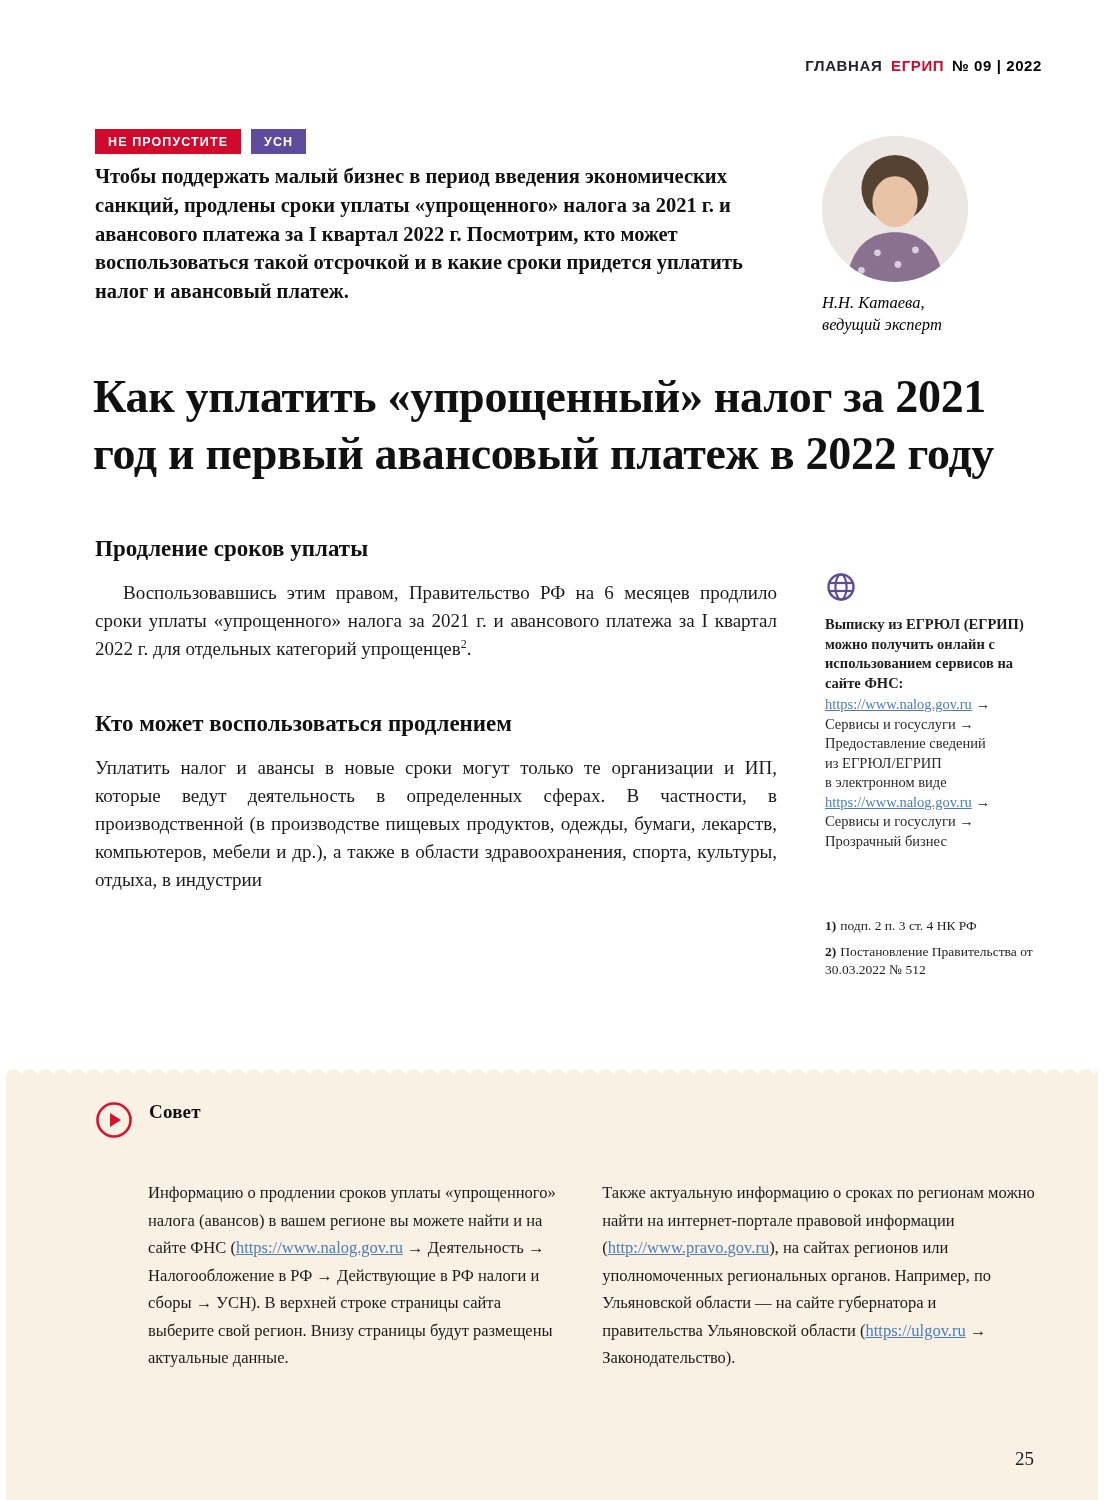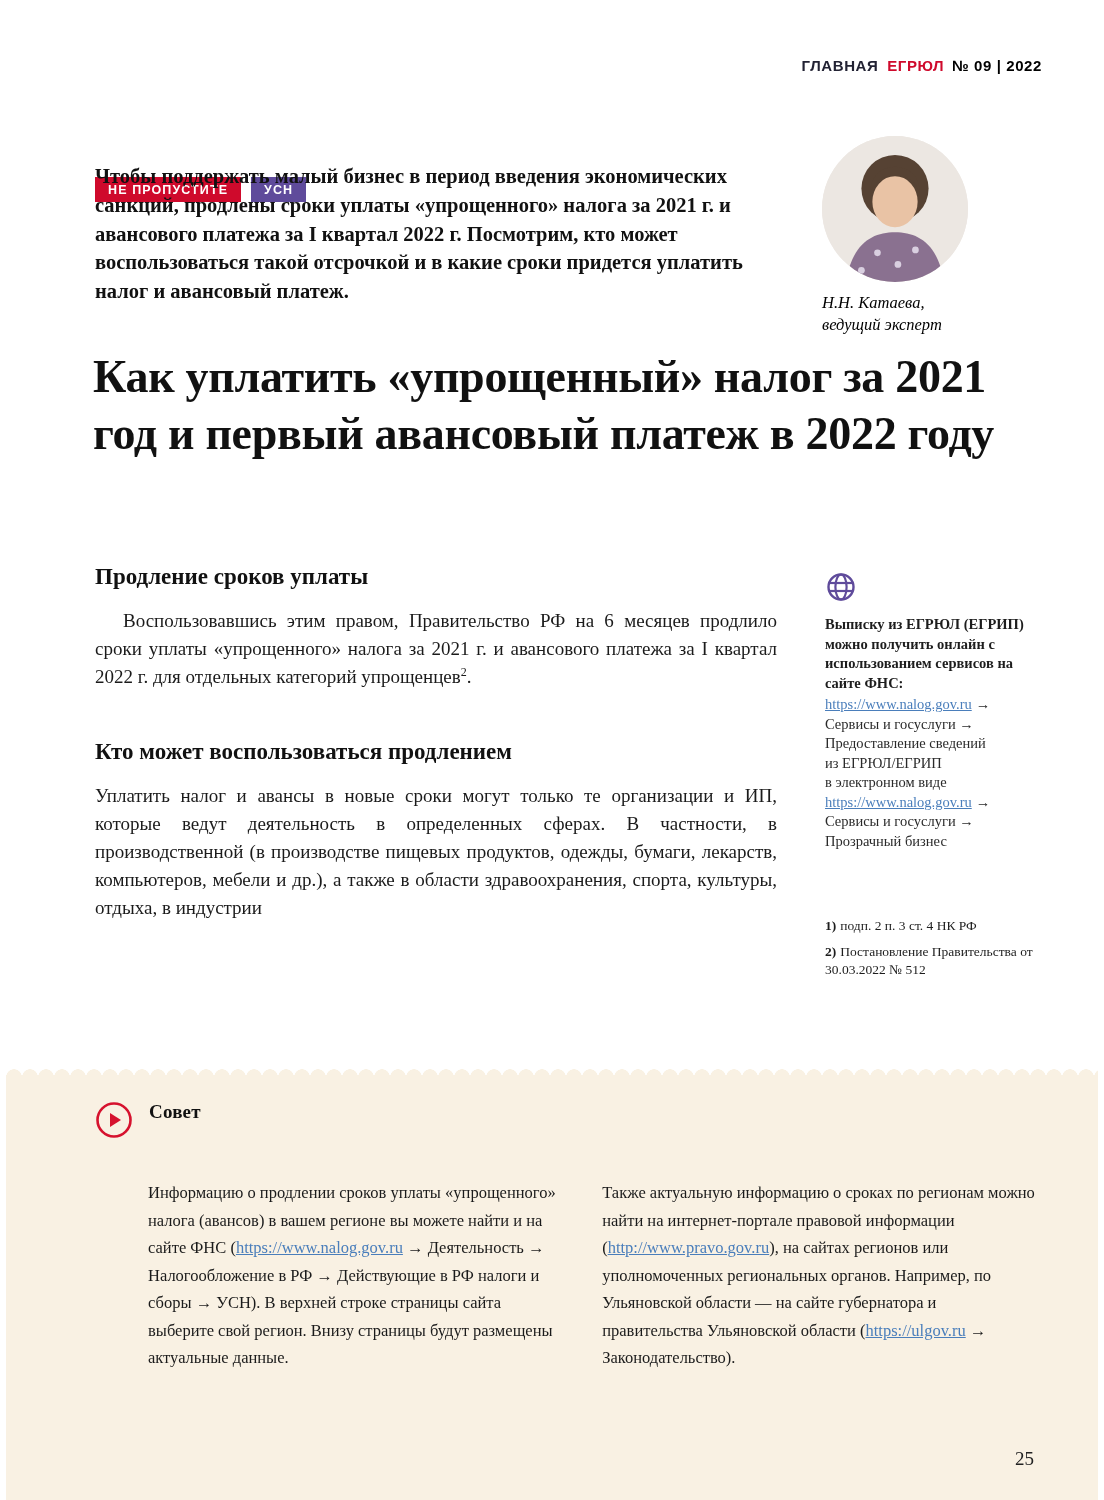--- a/index.html
+++ b/index.html
@@ -16,40 +16,40 @@
 
   
   .mag-header{position:absolute;top:57px;right:62px;font-family:"Liberation Sans",sans-serif;
     font-size:15px;font-weight:bold;letter-spacing:.6px;color:#222233;}
   .mag-header .hdr-red{color:var(--accent-red);margin-left:4px;}
   .mag-header .hdr-issue{margin-left:3px;color:#000000;}
 
   
   .badges{position:absolute;top:129px;left:95px;display:flex;gap:10px;font-family:"Liberation Sans",sans-serif;}
   .badge{display:inline-block;color:#fff;font-size:12.5px;font-weight:bold;letter-spacing:1.1px;
-    padding:6px 13px 5px;margin-top:48px;}
+    padding:6px 13px 5px;}
   .badge.red{background:var(--accent-red);}
   .badge.purple{background:var(--badge-purple);}
 
   
   .intro{position:absolute;top:162px;left:95px;width:655px;font-weight:bold;
     font-size:20.5px;line-height:28.8px;color:#111;}
 
   
   .author-block{position:absolute;top:136px;left:822px;width:230px;}
   .avatar{width:146px;height:146px;border-radius:50%;overflow:hidden;background:#ede8e3;margin-left:0;}
   .avatar svg{display:block;width:100%;height:100%;}
   .author-caption{margin-top:10px;font-style:italic;font-size:16.5px;line-height:22px;color:#000000;}
 
   
-  .headline{position:absolute;top:348px;left:93px;width:960px;font-size:46px;line-height:57px;
+  .headline{position:absolute;top:368px;left:93px;width:960px;font-size:46px;line-height:57px;
     font-weight:bold;color:#111;letter-spacing:-.3px;}
 
   
-  .main-col{position:absolute;top:564px;left:95px;width:682px;}
+  .main-col{position:absolute;top:536px;left:95px;width:682px;}
   .section-title{font-size:23px;font-weight:bold;color:#111;margin:0 0 17px;}
   .section-title.second{margin-top:48px;}
   .body-par{font-size:19px;line-height:28px;text-align:justify;color:#1b1b1b;margin:0;}
   .body-par.indent{text-indent:28px;}
   sup.fn{font-size:12px;line-height:0;vertical-align:super;}
 
   
   .sidebar{position:absolute;top:571px;left:825px;width:225px;font-family:Liberation Serif, serif;
     font-size:14.5px;line-height:19.5px;color:#2a2a2a;}
   .globe-wrap{margin-bottom:12px;}
@@ -79,21 +79,21 @@
   
   .page-number{position:absolute;right:64px;bottom:30px;font-size:19px;color:#222;}
 </style>
 </head>
 <body>
 
 <div class="page">
 
   <div class="mag-header">
     <span>ГЛАВНАЯ</span>
-    <span class="hdr-red">ЕГРЮЛ</span>
+    <span class="hdr-red">ЕГРИП</span>
     <span class="hdr-issue">№ 09 | 2022</span>
   </div>
 
   <div class="badges">
     <span class="badge red">НЕ ПРОПУСТИТЕ</span>
     <span class="badge purple">УСН</span>
   </div>
 
   <p class="intro">Чтобы поддержать малый бизнес в период введения экономических санкций, продлены сроки уплаты «упрощенного» налога за 2021 г. и авансового платежа за I квартал 2022 г. Посмотрим, кто может воспользоваться такой отсрочкой и в какие сроки придется уплатить налог и авансовый платеж.</p>
 

